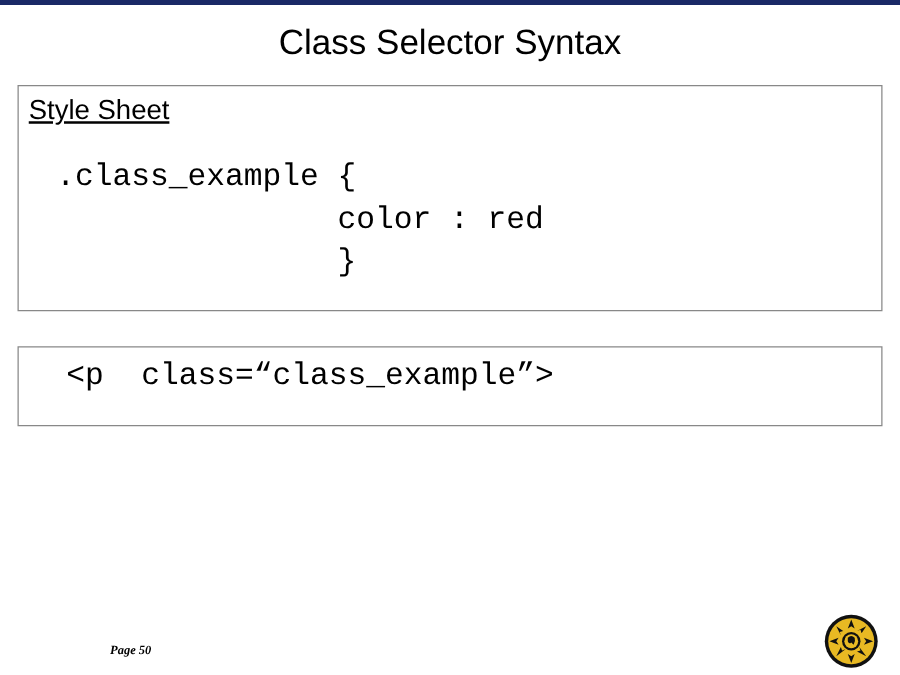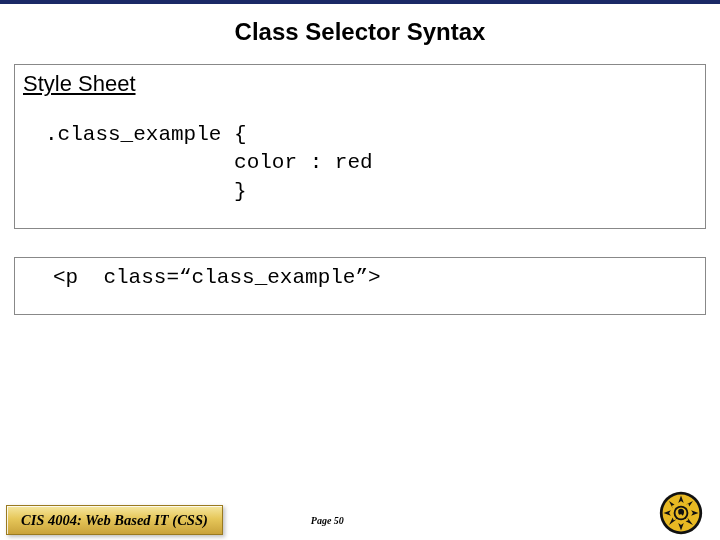--- a/index.html
+++ b/index.html
@@ -11,43 +11,43 @@
     position: relative;
     overflow: hidden;
   }
   .top-rule {
     height: 4px;
     background: #1a2966;
     width: 100%;
   }
   .title {
     text-align: center;
-    font-size: 24px;
+    font-size: 28px;
     color: #000;
     padding: 14px 0 18px 0;
-    font-weight: 700;
+    font-weight: 400;
   }
   .content {
     padding: 0 14px;
   }
   .panel {
     border: 1px solid #888;
     margin-bottom: 28px;
     padding: 6px 8px 22px 8px;
   }
   .panel-label {
     font-size: 22px;
     text-decoration: underline;
     color: #000;
     margin-bottom: 24px;
     display: inline-block;
   }
   .code {
     font-family: "Courier New", Courier, monospace;
-    font-size: 21px;
+    font-size: 25px;
     white-space: pre;
     line-height: 1.35;
     padding-left: 22px;
   }
   .panel2 .code { padding-left: 30px; }
   .footer {
     position: absolute;
     left: 0; right: 0; bottom: 0;
     height: 40px;
     display: flex;
@@ -107,21 +107,20 @@
                }</div>
   </div>
 
   <div class="panel panel2">
     <div class="code">&lt;p  class=“class_example”&gt;</div>
   </div>
 
 </div>
 
 <div class="footer">
-  <div class="footer-left">CIS 4004: Web Based IT (CSS)</div>
   <div class="footer-mid">Page 50</div>
   <svg class="logo" viewBox="0 0 100 100">
     <circle cx="50" cy="50" r="46" fill="#111"></circle>
     <circle cx="50" cy="50" r="40" fill="#e8b923"></circle>
     <path d="M50 12 L56 28 L50 24 L44 28 Z M50 88 L56 72 L50 76 L44 72 Z M12 50 L28 44 L24 50 L28 56 Z M88 50 L72 44 L76 50 L72 56 Z" fill="#111"></path>
     <path d="M24 24 L36 32 L30 34 L32 40 Z M76 24 L68 36 L66 30 L60 32 Z M24 76 L32 60 L34 66 L40 64 Z M76 76 L60 68 L66 66 L64 60 Z" fill="#111"></path>
     <circle cx="50" cy="50" r="16" fill="#111"></circle>
     <circle cx="50" cy="50" r="12" fill="#e8b923"></circle>
     <path d="M44 44 Q50 38 56 44 Q58 50 54 56 L50 52 Q46 56 44 50 Z" fill="#111"></path>
   </svg>

